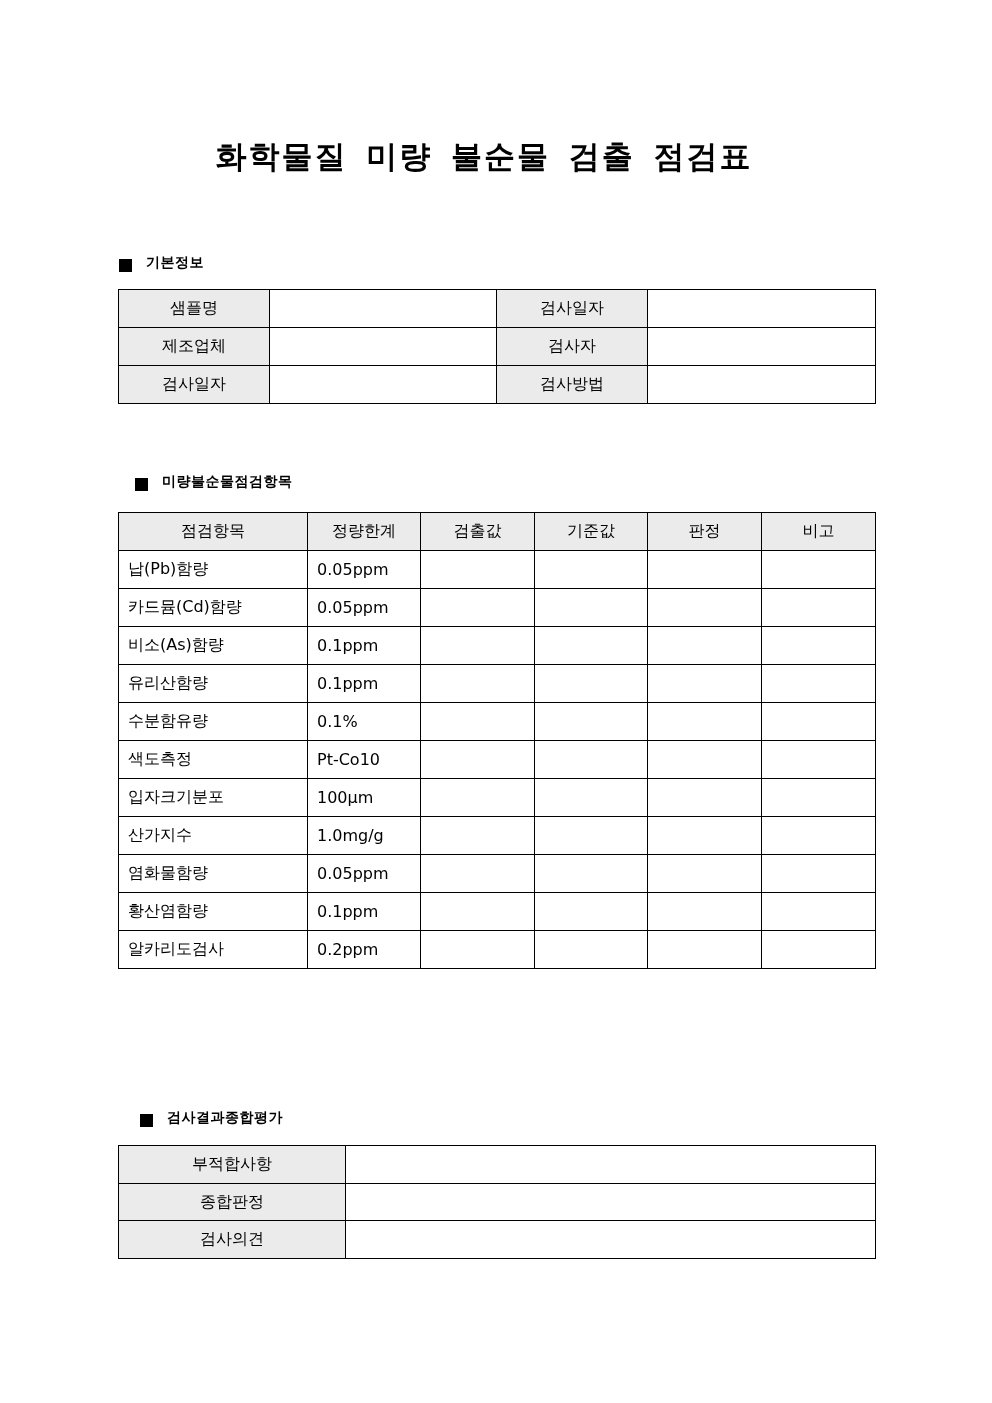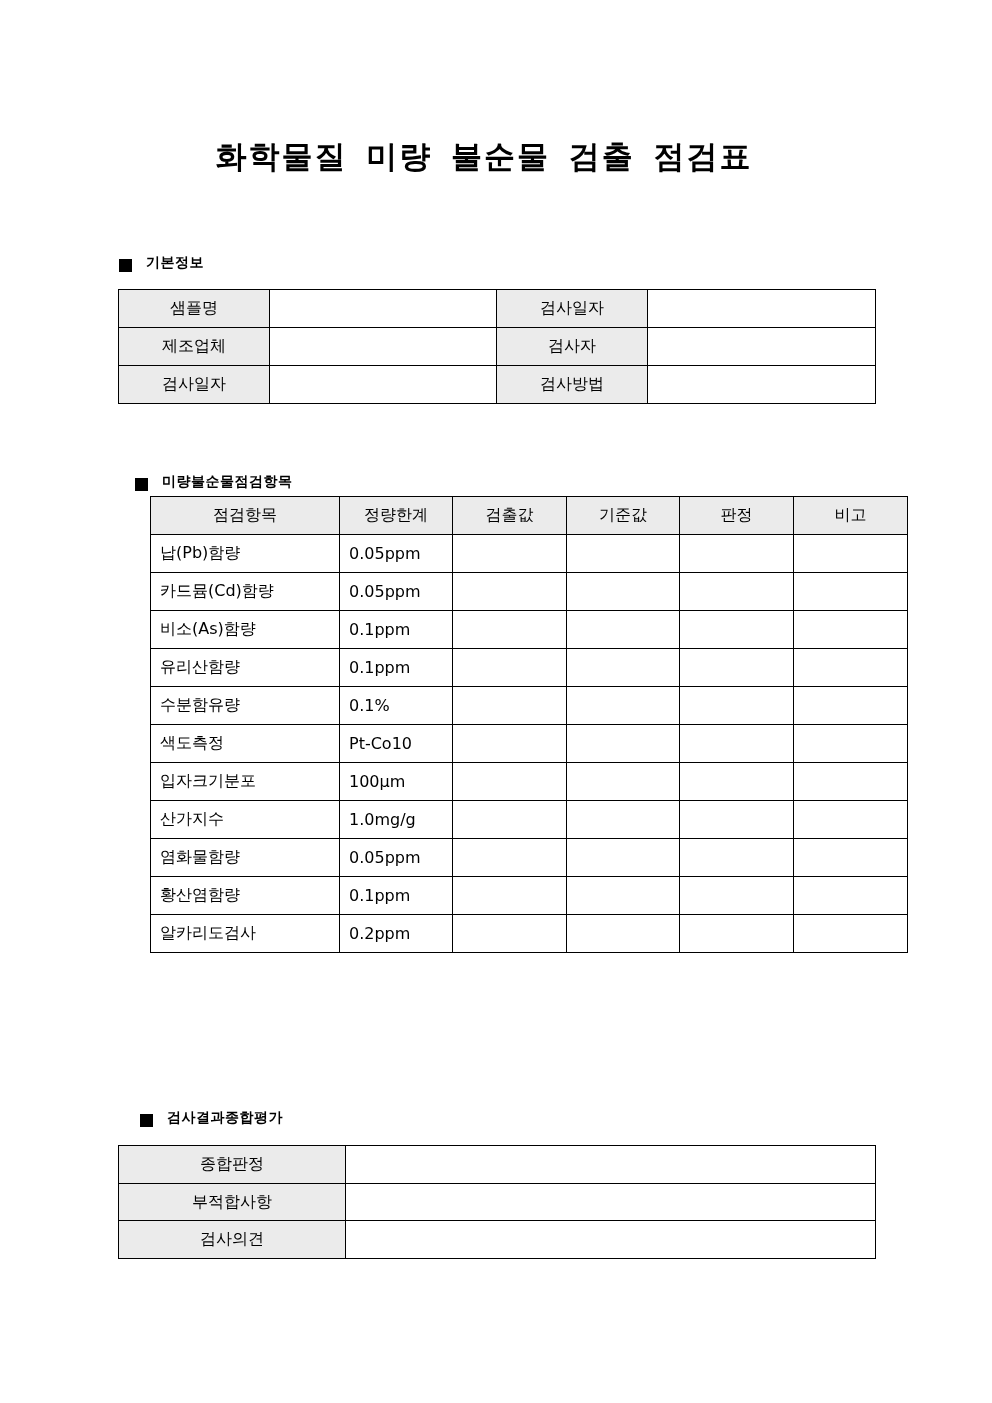--- a/index.html
+++ b/index.html
@@ -62,21 +62,21 @@
     }
     .value-cell {
       background: #fff;
     }
     .left-cell {
       text-align: left;
       padding-left: 9px;
     }
     #basic-table { top: 289px; width: 757px; }
     #basic-table td { height: 38px; }
-    #items-table { top: 496px; width: 757px; margin-left: 32px; }
+    #items-table { top: 512px; width: 757px; }
     #items-table td, #items-table th { height: 38px; }
     #summary-table { top: 1145px; width: 757px; }
     #summary-table td { height: 37.7px; }
   </style>
 </head>
 <body>
 
 <div class="page-title">화학물질 미량 불순물 검출 점검표</div>
 
 <div class="section-heading" style="top:254px;">
@@ -234,25 +234,25 @@
   <span>검사결과종합평가</span>
 </div>
 
 <table id="summary-table">
   <colgroup>
     <col style="width:227px">
       <col style="width:530px">
   </colgroup>
   <tbody id="summary-body">
       <tr>
+        <td class="label-cell">부적합사항</td>
+        <td class="value-cell left-cell"></td>
+      </tr>
+      <tr>
         <td class="label-cell">종합판정</td>
-        <td class="value-cell left-cell"></td>
-      </tr>
-      <tr>
-        <td class="label-cell">부적합사항</td>
         <td class="value-cell left-cell"></td>
       </tr>
       <tr>
         <td class="label-cell">검사의견</td>
         <td class="value-cell left-cell"></td>
       </tr>
     </tbody>
 </table>
 
 </body></html>

